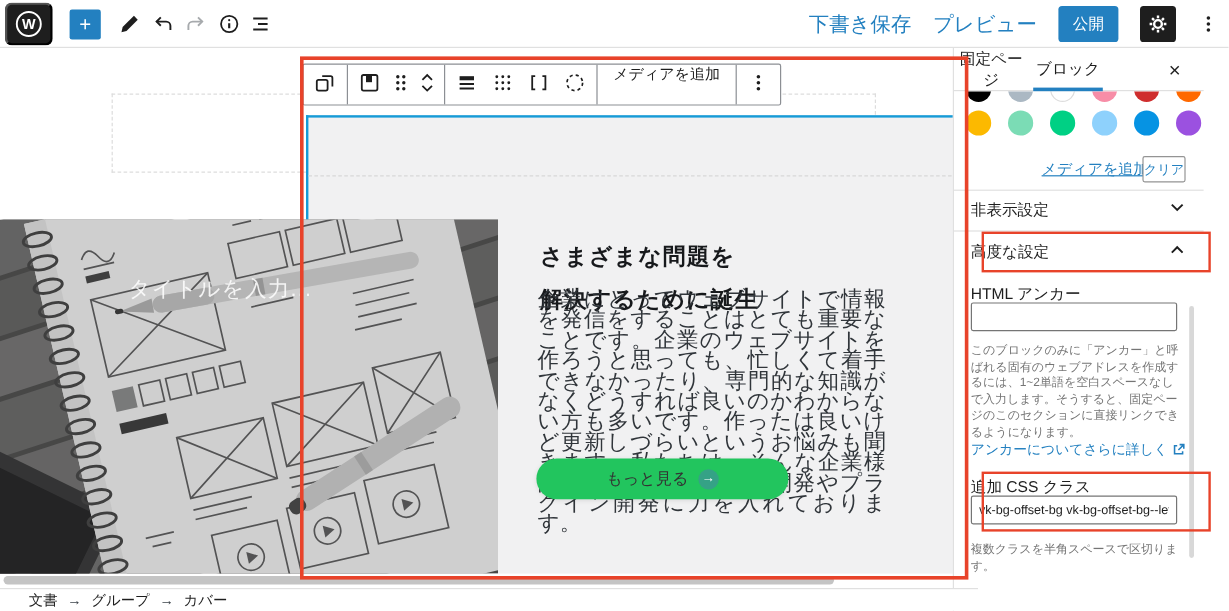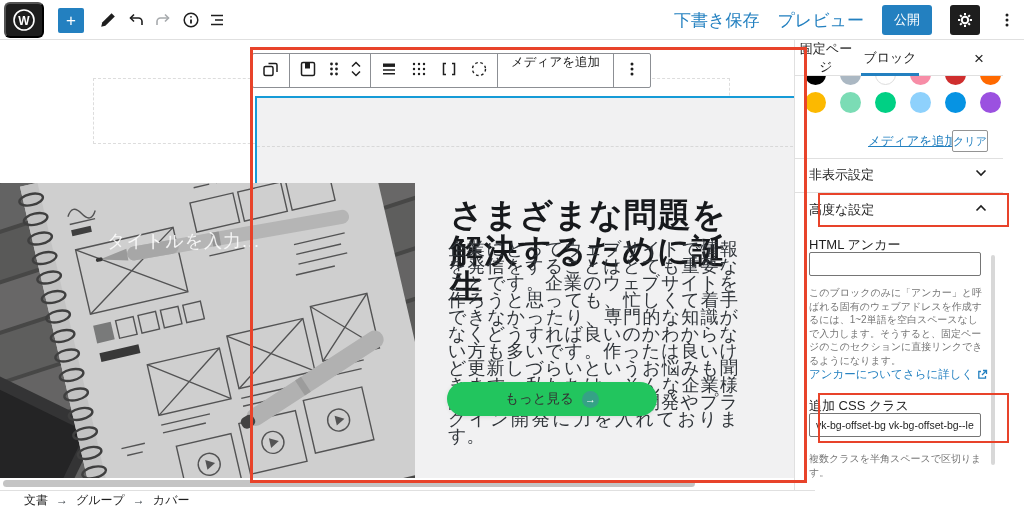--- a/index.html
+++ b/index.html
@@ -25,21 +25,21 @@
   .group-panel { position:absolute; left:255px; top:56px; width:550px; height:382px; background:#f1f1f2; z-index:2; }
   .sel-border-top { position:absolute; left:255px; top:56px; width:550px; height:2px; background:#169bd7; z-index:6; }
   .sel-border-left { position:absolute; left:255px; top:56px; width:2px; height:88px; background:#169bd7; z-index:3; }
   .inner-dashed-line { position:absolute; left:257px; top:106px; width:546px; border-top:1px dashed #d8d8d8; z-index:3; }
 
   .cover-photo { position:absolute; left:0; top:143px; width:415px; height:295px; z-index:4; }
   .cover-photo svg { display:block; filter:grayscale(0.9) brightness(0.98); }
   .cover-title-ph { position:absolute; left:107px; top:189px; z-index:5; color:rgba(255,255,255,0.85); font-size:18px; letter-spacing:1px; }
 
   .cover-content { position:absolute; left:448px; top:56px; width:292px; height:382px; z-index:5; }
-  .cover-heading { position:absolute; left:2px; top:101px; font-size:33px; font-weight:700; color:#17191c; line-height:36px; letter-spacing:1px; }
+  .cover-heading { position:absolute; left:2px; top:101px; font-size:19px; font-weight:700; color:#17191c; line-height:36px; letter-spacing:1px; }
   .cover-paragraph { position:absolute; left:0; top:145px; width:290px; font-size:18px; line-height:17px; color:#30353a; text-align:justify; }
   .more-btn { position:absolute; left:-1px; top:286px; width:210px; height:34px; background:#22c55e; border:none; border-radius:17px; box-shadow:0 1px 4px rgba(0,0,0,0.10); display:flex; align-items:center; justify-content:center; gap:8px; font-size:13.5px; color:#333; cursor:pointer; font-family:inherit; }
   .more-arrow { width:17px; height:17px; border-radius:50%; background:#35a286; color:#fff; font-size:11px; line-height:17px; text-align:center; display:inline-block; }
 
   
   .block-toolbar { position:absolute; left:252px; top:13px; height:35px; background:#fff; border:1px solid #8c8f94; border-radius:2px; display:flex; align-items:stretch; z-index:10; }
   .bt-group { display:flex; align-items:flex-start; padding:0 3px; border-right:1px solid #8c8f94; }
   .bt-group:last-child { border-right:none; }
   .bt-btn { width:30px; height:30px; background:none; border:none; display:flex; align-items:center; justify-content:center; cursor:pointer; }
   .bt-btn.narrow { width:22px; }

